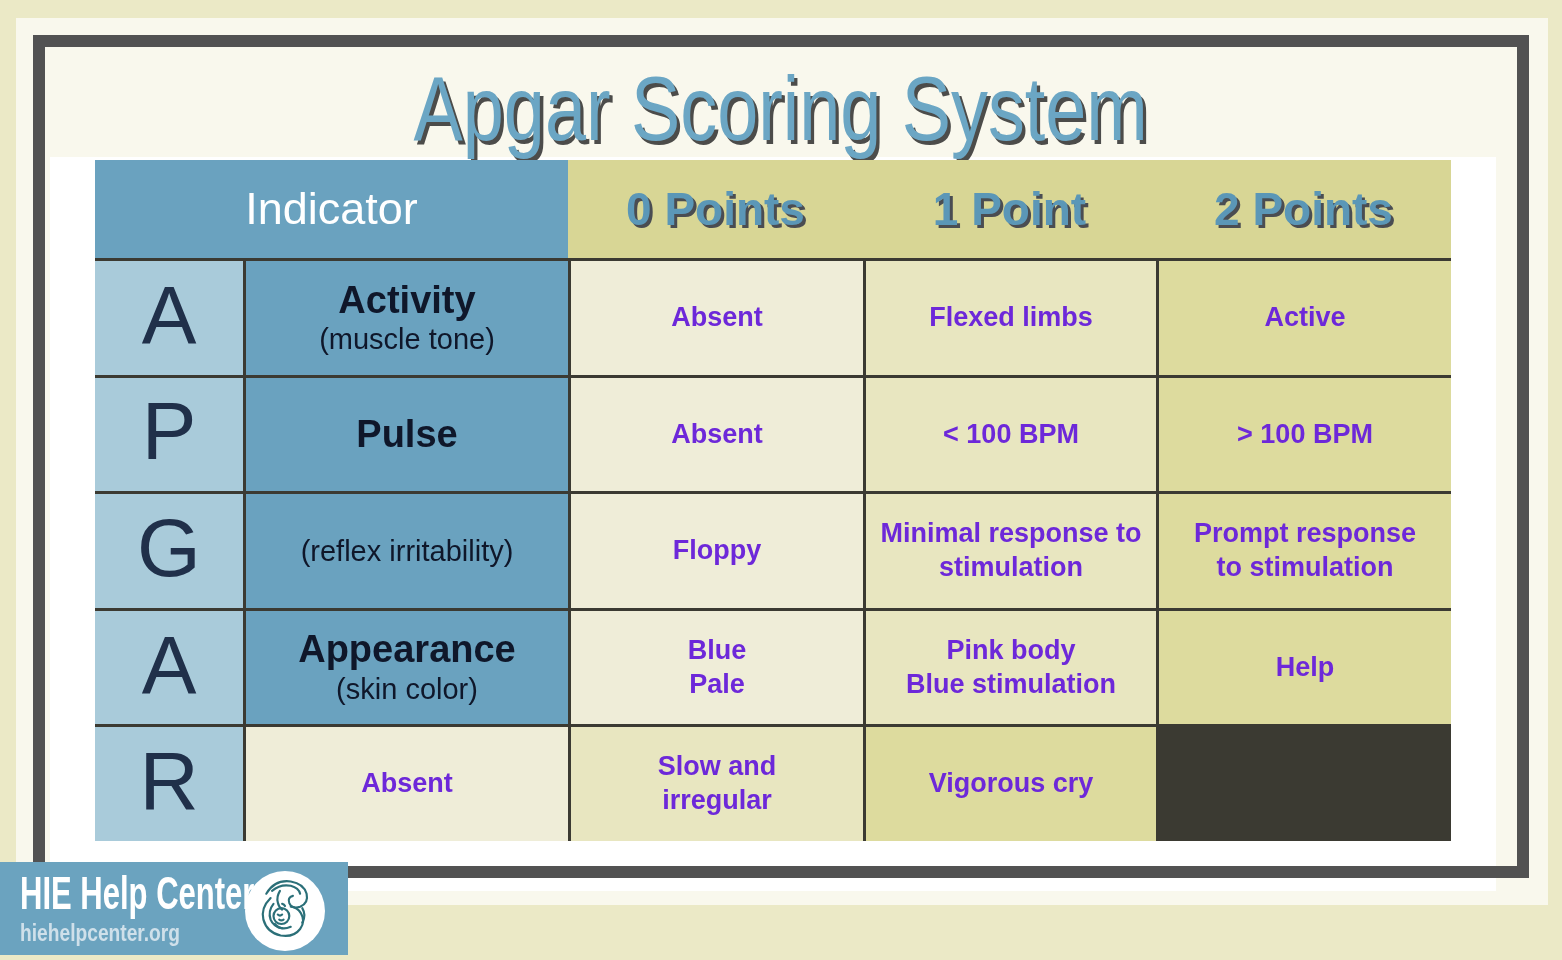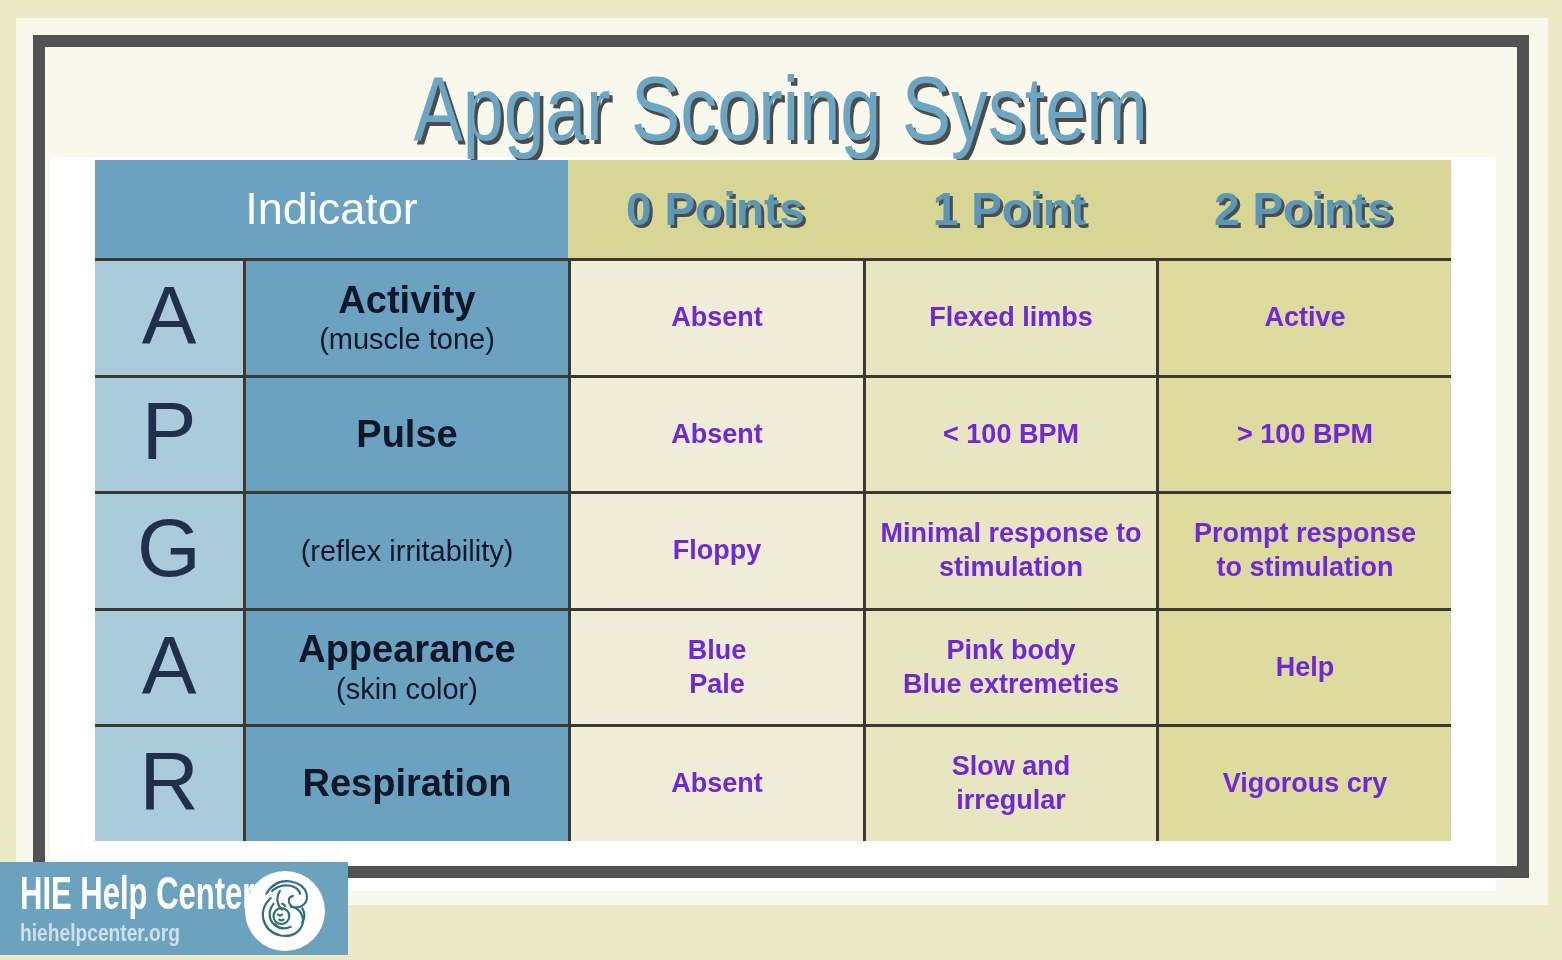--- a/index.html
+++ b/index.html
@@ -134,28 +134,24 @@
 to stimulation</div>
 
     <div class="cell cell-letter">A</div>
     <div class="cell cell-name">
       <div class="nm">Appearance</div>
       <div class="sub">(skin color)</div>
     </div>
     <div class="cell cell-val col-p0">Blue
 Pale</div>
     <div class="cell cell-val col-p1">Pink body
-Blue extremeties</div>
+Blue stimulation</div>
     <div class="cell cell-val col-p2">Help</div>
 
     <div class="cell cell-letter">R</div>
-    <div class="cell cell-name">
-      <div class="nm">Respiration</div>
-
-    </div>
     <div class="cell cell-val col-p0">Absent</div>
     <div class="cell cell-val col-p1">Slow and
 irregular</div>
     <div class="cell cell-val col-p2">Vigorous cry</div>
   </div>
 </div>
 
 <div class="badge">
   <div class="brand">HIE Help Center</div>
   <div class="brand-url">hiehelpcenter.org</div>

